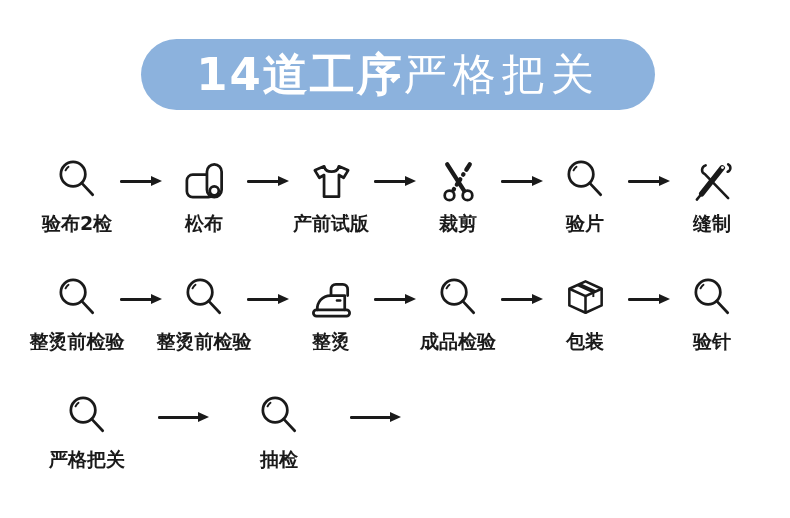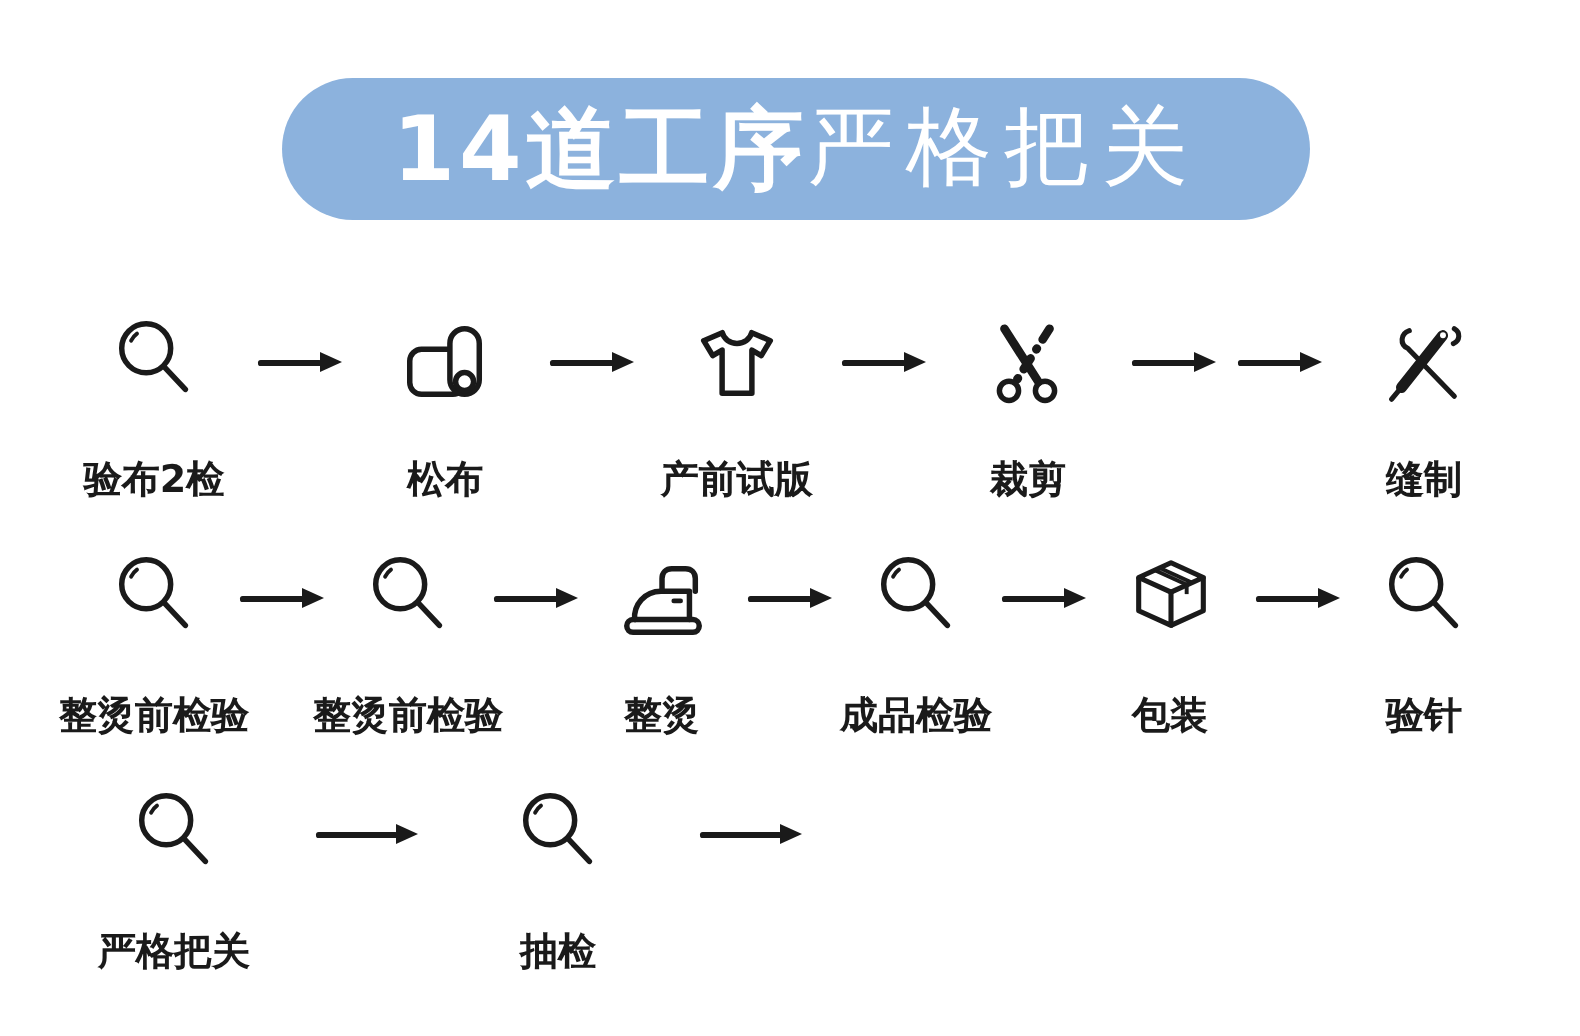--- a/index.html
+++ b/index.html
@@ -59,21 +59,21 @@
   .row-3 { top: 394px; left: 45px; width: 356px; }
   .step {
     flex: 0 0 auto;
     width: 84px;
     display: flex;
     flex-direction: column;
     align-items: center;
   }
   .ic { width: 47px; height: 47px; color: var(--ink); display: block; }
   .lbl {
-    margin-top: 25px;
+    margin-top: 8px;
     font-size: 19px;
     font-weight: 700;
     line-height: 1.15;
     color: var(--ink);
     white-space: nowrap;
     text-align: center;
   }
   
   .arrow { position: relative; flex: 0 0 auto; width: 43px; height: 13px; margin-top: 17px; }
   .row-3 .arrow { width: 52px; }
@@ -186,20 +186,26 @@
       <div class="lbl">产前试版</div>
     </div>
     <div class="arrow"></div>
     <div class="step">
       <svg class="ic" viewBox="0 0 48 48">
           <use href="#sym-scissors"></use>
         </svg>
       <div class="lbl">裁剪</div>
     </div>
     <div class="arrow"></div>
+    <div class="step">
+      <svg class="ic" viewBox="0 0 48 48">
+          <use href="#sym-magnifier"></use>
+        </svg>
+      <div class="lbl">验片</div>
+    </div>
     <div class="arrow"></div>
     <div class="step">
       <svg class="ic" viewBox="0 0 48 48">
           <use href="#sym-needle-thread"></use>
         </svg>
       <div class="lbl">缝制</div>
     </div>
   </div>
 
   <div class="flow-row row-2">

